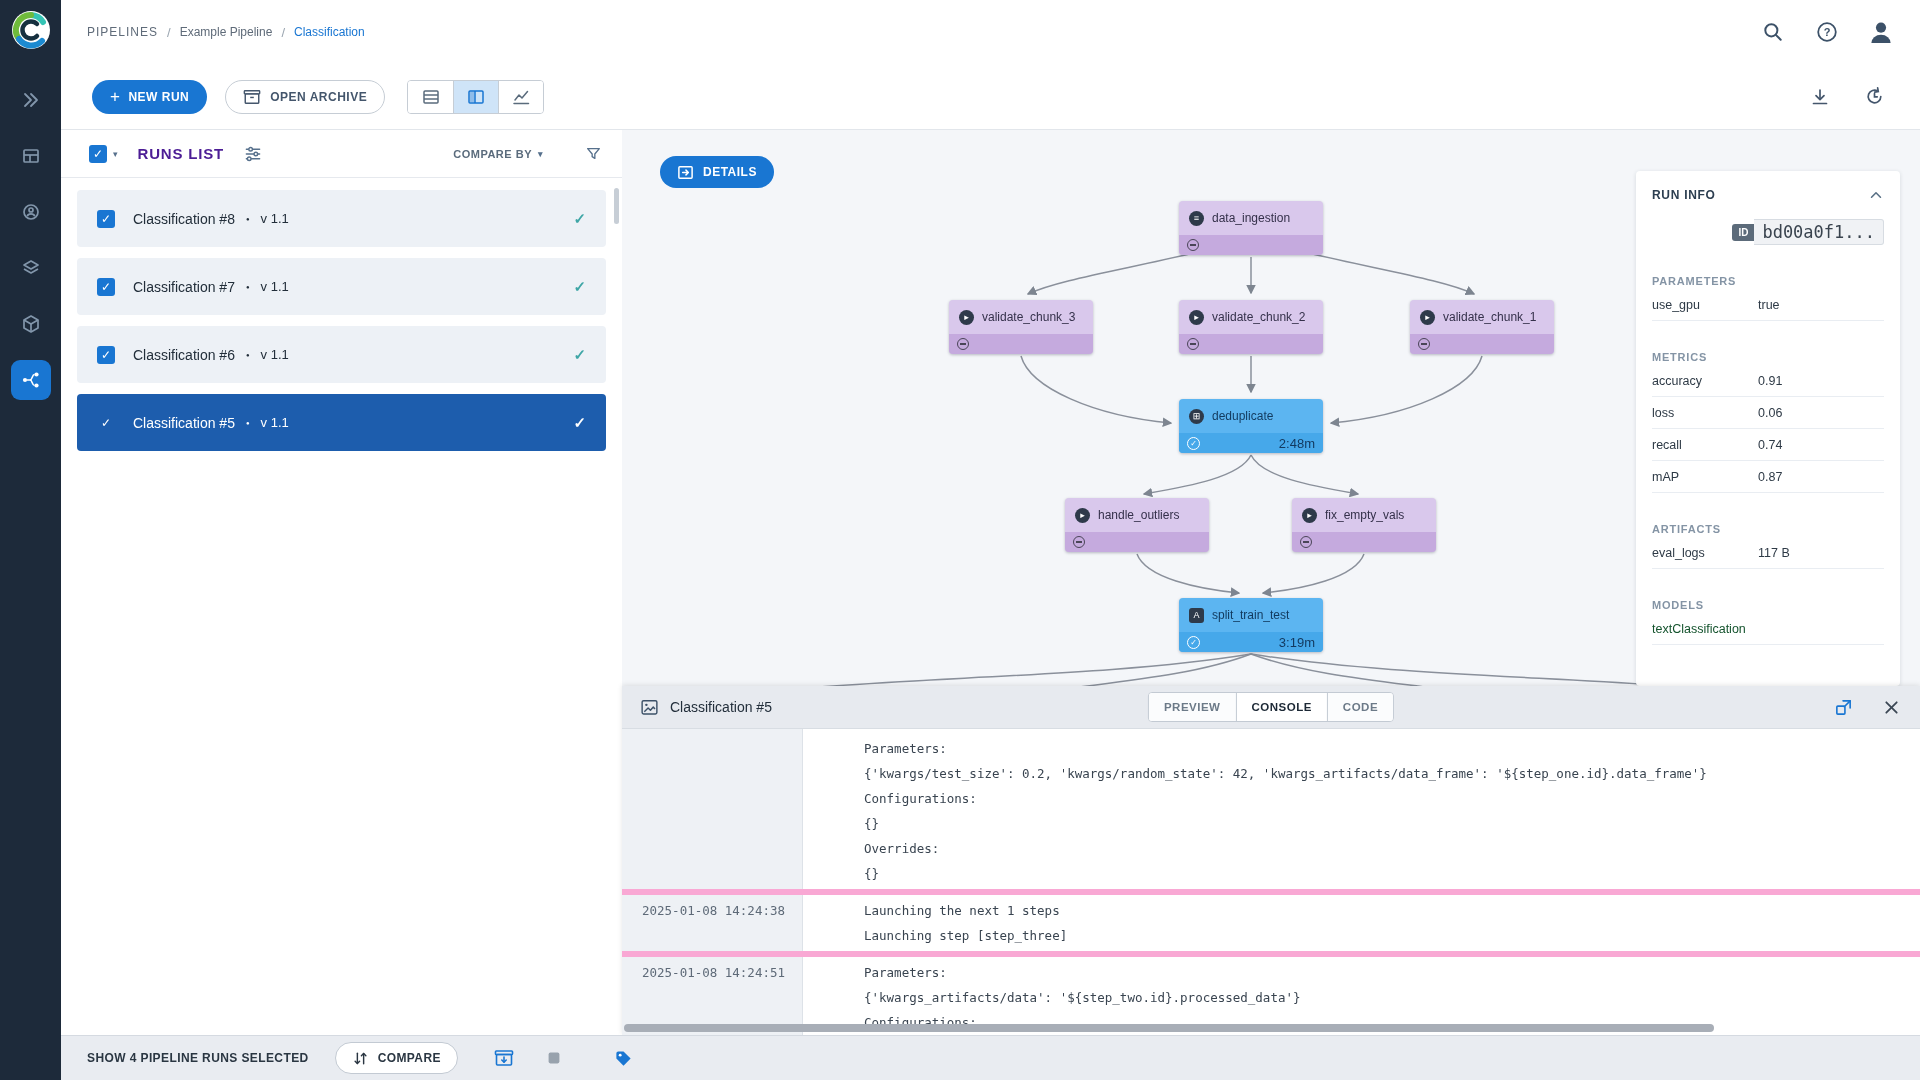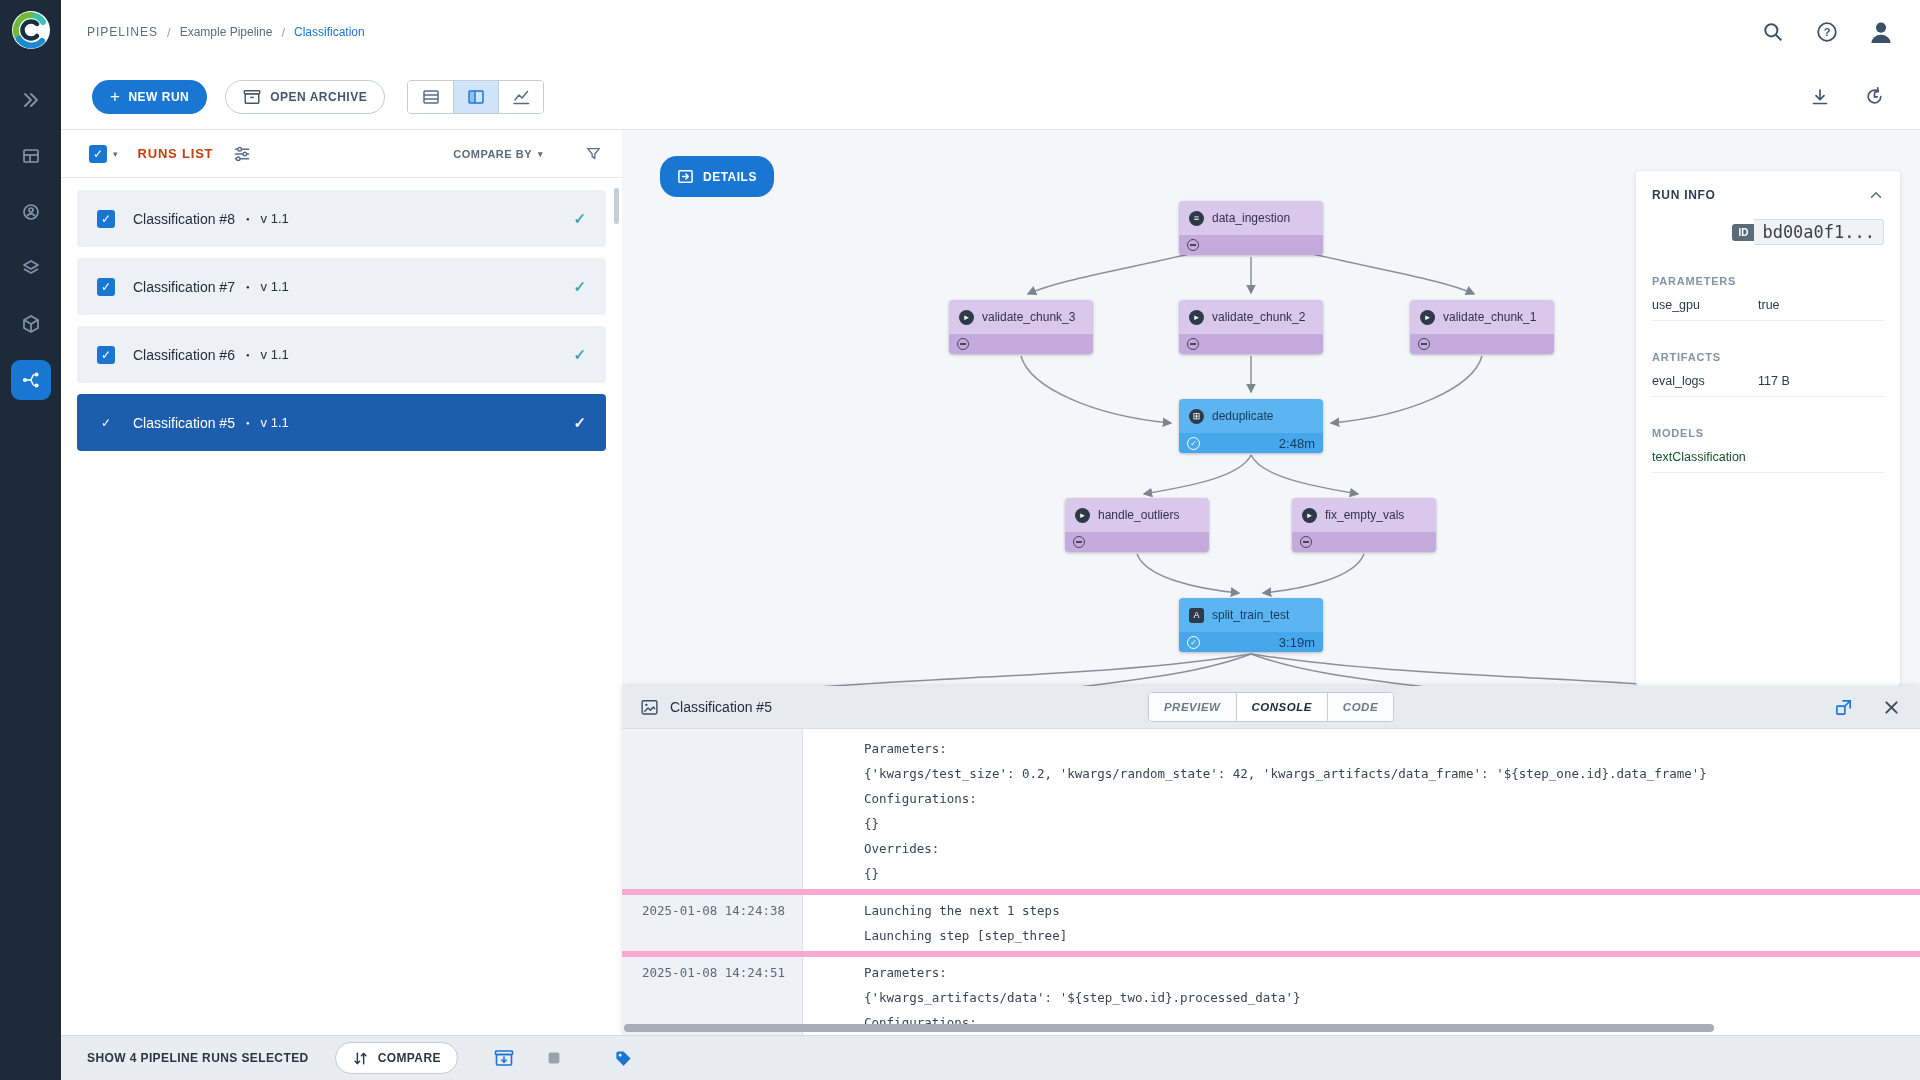--- a/index.html
+++ b/index.html
@@ -33,41 +33,41 @@
   .vt:first-child { border-left:none; }
   .vt.active { background:#cfe4f8; color:#1976d2; }
   .toolbar-right { margin-left:auto; display:flex; align-items:center; gap:30px; padding-right:3px; }
   .ticon { width:24px; height:24px; display:flex; align-items:center; justify-content:center; color:#44566c; cursor:pointer; }
 
   
   .runs-panel { position:absolute; left:61px; top:130px; width:561px; bottom:45px; background:#fff; z-index:15; }
   .runs-header { height:48px; display:flex; align-items:center; padding:0 20px 0 28px; border-bottom:1px solid #e6e9ee; }
   .checkbox { width:18px; height:18px; border-radius:3px; background:#1976d2; color:#fff; font-size:12px; display:flex; align-items:center; justify-content:center; cursor:pointer; flex:0 0 auto; }
   .caret { font-size:9px; color:#56708c; margin-left:6px; cursor:pointer; }
-  .runs-title { margin-left:20px; font-size:13px; font-weight:700; letter-spacing:.8px; color:#c2410c; }
+  .runs-title { margin-left:20px; font-size:15px; font-weight:700; letter-spacing:.8px; color:#4c1d95; }
   .tune { margin-left:20px; color:#56708c; cursor:pointer; display:flex; }
   .sortby { margin-left:auto; display:flex; align-items:center; font-size:11px; font-weight:700; letter-spacing:.5px; color:#5a6b7c; cursor:pointer; }
   .filter { margin-left:42px; color:#56708c; cursor:pointer; display:flex; }
   .runs-list { padding:12px 16px 0; display:flex; flex-direction:column; gap:11px; position:relative; }
   .run-item { height:57px; border-radius:4px; background:#edf1f6; display:flex; align-items:center; padding:0 20px; cursor:pointer; }
   .run-check { width:18px; height:18px; border-radius:3px; background:#1976d2; color:#fff; font-size:12px; display:flex; align-items:center; justify-content:center; flex:0 0 auto; }
   .run-name { margin-left:18px; font-size:14px; color:#222e3a; }
   .run-sep { color:#222e3a; margin:0 11px; font-size:6px; }
   .run-version { font-size:13px; color:#222e3a; }
   .run-status { margin-left:auto; color:#3ea6a6; font-size:15px; font-weight:700; }
   .run-item.selected { background:#1d5dad; }
   .run-item.selected .run-check { background:transparent; }
   .run-item.selected .run-name, .run-item.selected .run-sep,
   .run-item.selected .run-version, .run-item.selected .run-status { color:#fff; }
   .runs-scroll-thumb { position:absolute; right:3px; top:58px; width:5px; height:36px; background:#c7ced6; border-radius:3px; }
 
   
   .graph-area { position:absolute; left:622px; top:130px; right:0; height:556px; overflow:hidden; }
   .edges { position:absolute; left:0; top:0; }
-  .details-btn { position:absolute; left:38px; top:26px; height:41px; border-radius:17px; background:#1976d2; color:#fff; font-size:12px; font-weight:700; letter-spacing:.5px; display:inline-flex; align-items:center; gap:9px; padding:0 17px; z-index:3; }
+  .details-btn { position:absolute; left:38px; top:26px; height:32px; border-radius:17px; background:#1976d2; color:#fff; font-size:12px; font-weight:700; letter-spacing:.5px; display:inline-flex; align-items:center; gap:9px; padding:0 17px; z-index:3; }
   .node { position:absolute; width:144px; height:54px; border-radius:4px; overflow:hidden; box-shadow:0 1px 3px rgba(20,30,50,.28); cursor:pointer; z-index:2; }
   .node.purple { background:#d9c8ec; }
   .node.purple .node-strip { background:#c5aade; }
   .node.blue { background:#5cb5f1; }
   .node.blue .node-strip { background:#46a8ea; }
   .node-top { height:34px; display:flex; align-items:center; padding:0 10px; gap:8px; color:#34304a; font-size:12px; }
   .node.blue .node-top { color:#123a5e; }
   .node-icon { width:15px; height:15px; border-radius:50%; background:#2e3a4a; color:#fff; font-size:9px; display:flex; align-items:center; justify-content:center; flex:0 0 auto; }
   .node-icon.square { border-radius:3px; }
   .node-strip { height:20px; display:flex; align-items:center; padding:0 8px; }
@@ -87,21 +87,21 @@
   .info-section-title { margin-top:30px; margin-bottom:2px; font-size:11px; font-weight:700; letter-spacing:.8px; color:#8494a5; }
   .info-row { display:flex; padding:9px 0 8px; border-bottom:1px solid #e9edf2; font-size:12.5px; color:#2e3a46; }
   .info-key { width:106px; flex:0 0 auto; }
   .info-key.link { color:#14532d; cursor:pointer; }
 
   
   .console { position:absolute; left:622px; top:686px; right:0; bottom:45px; background:#fff; z-index:25; box-shadow:0 -1px 5px rgba(0,0,0,.10); display:flex; flex-direction:column; }
   .console-header { height:43px; background:#e7eaef; border-bottom:1px solid #d8dde3; display:flex; align-items:center; padding:0 18px; position:relative; flex:0 0 auto; }
   .console-title { margin-left:11px; font-size:14px; color:#232f3b; }
   .tab-group { position:absolute; left:50%; top:50%; transform:translate(-50%,-50%); display:flex; border:1px solid #c3cad3; border-radius:4px; overflow:hidden; height:30px; background:#fff; }
-  .tab { padding:0 15px; display:flex; align-items:center; font-size:11.5px; font-weight:700; letter-spacing:.5px; color:#6c7a88; background:#fbfcfd; border-left:1px solid #c3cad3;font-style:italic; }
+  .tab { padding:0 15px; display:flex; align-items:center; font-size:11.5px; font-weight:700; letter-spacing:.5px; color:#6c7a88; background:#fbfcfd; border-left:1px solid #c3cad3; }
   .tab:first-child { border-left:none; }
   .tab.active { color:#1c2835; background:#fff; }
   .console-actions { margin-left:auto; display:flex; align-items:center; gap:26px; }
   .cicon { width:22px; height:22px; display:flex; align-items:center; justify-content:center; cursor:pointer; }
   .console-body { flex:1; overflow:hidden; position:relative; font-family:"DejaVu Sans Mono",monospace; font-size:12.5px; color:#394450; }
   .console-body::before { content:''; position:absolute; left:0; top:0; bottom:0; width:180px; background:#eef1f5; border-right:1px solid #dde2e8; }
   .console-log { position:relative; padding-top:4px; }
   .console-entry { display:flex; border-top:6px solid #f9a8d4; }
   .console-entry:first-child { border-top:none; }
   .entry-ts { flex:0 0 180px; padding:3px 0 3px 20px; color:#5e6a78; line-height:25px; }
@@ -462,20 +462,44 @@
   <div class="info-section">
     <div class="info-section-title">PARAMETERS</div>
     <div class="info-rows">
   <div class="info-row">
     <span class="info-key">use_gpu</span>
     <span class="info-val">true</span>
   </div>
 </div>
   </div>
 
+  <div class="info-section">
+    <div class="info-section-title">METRICS</div>
+    <div class="info-rows">
+  <div class="info-row">
+    <span class="info-key">accuracy</span>
+    <span class="info-val">0.91</span>
+  </div>
+
+  <div class="info-row">
+    <span class="info-key">loss</span>
+    <span class="info-val">0.06</span>
+  </div>
+
+  <div class="info-row">
+    <span class="info-key">recall</span>
+    <span class="info-val">0.74</span>
+  </div>
+
+  <div class="info-row">
+    <span class="info-key">mAP</span>
+    <span class="info-val">0.87</span>
+  </div>
+</div>
+  </div>
 
   <div class="info-section">
     <div class="info-section-title">ARTIFACTS</div>
     <div class="info-rows">
   <div class="info-row">
     <span class="info-key">eval_logs</span>
     <span class="info-val">117 B</span>
   </div>
 </div>
   </div>

